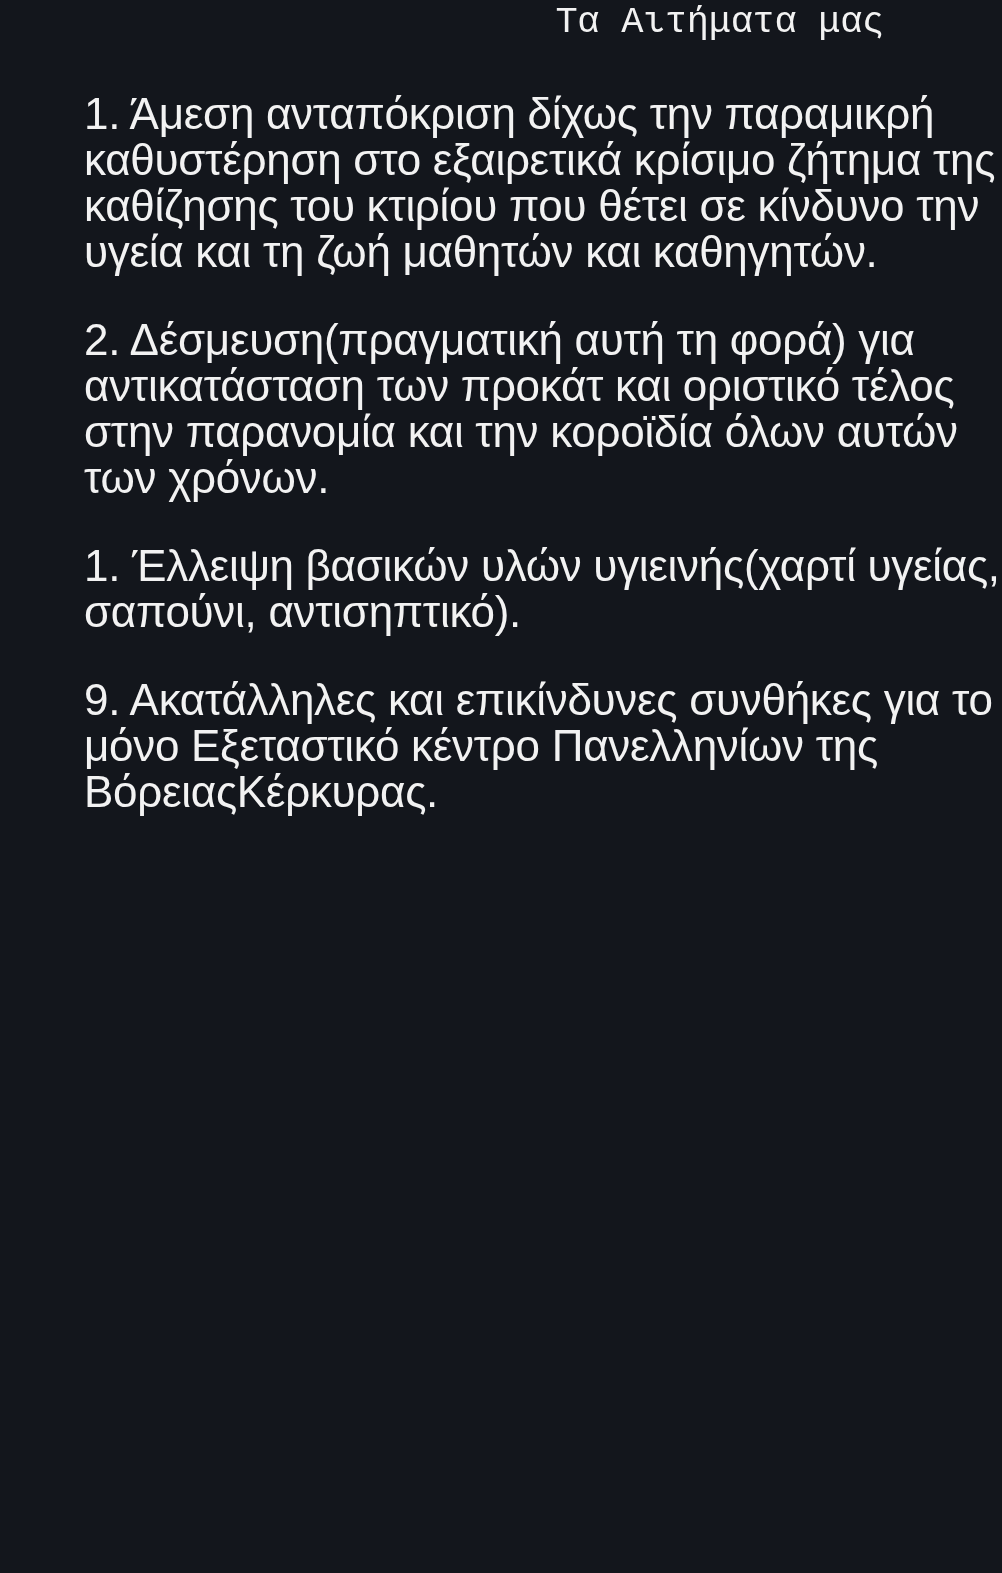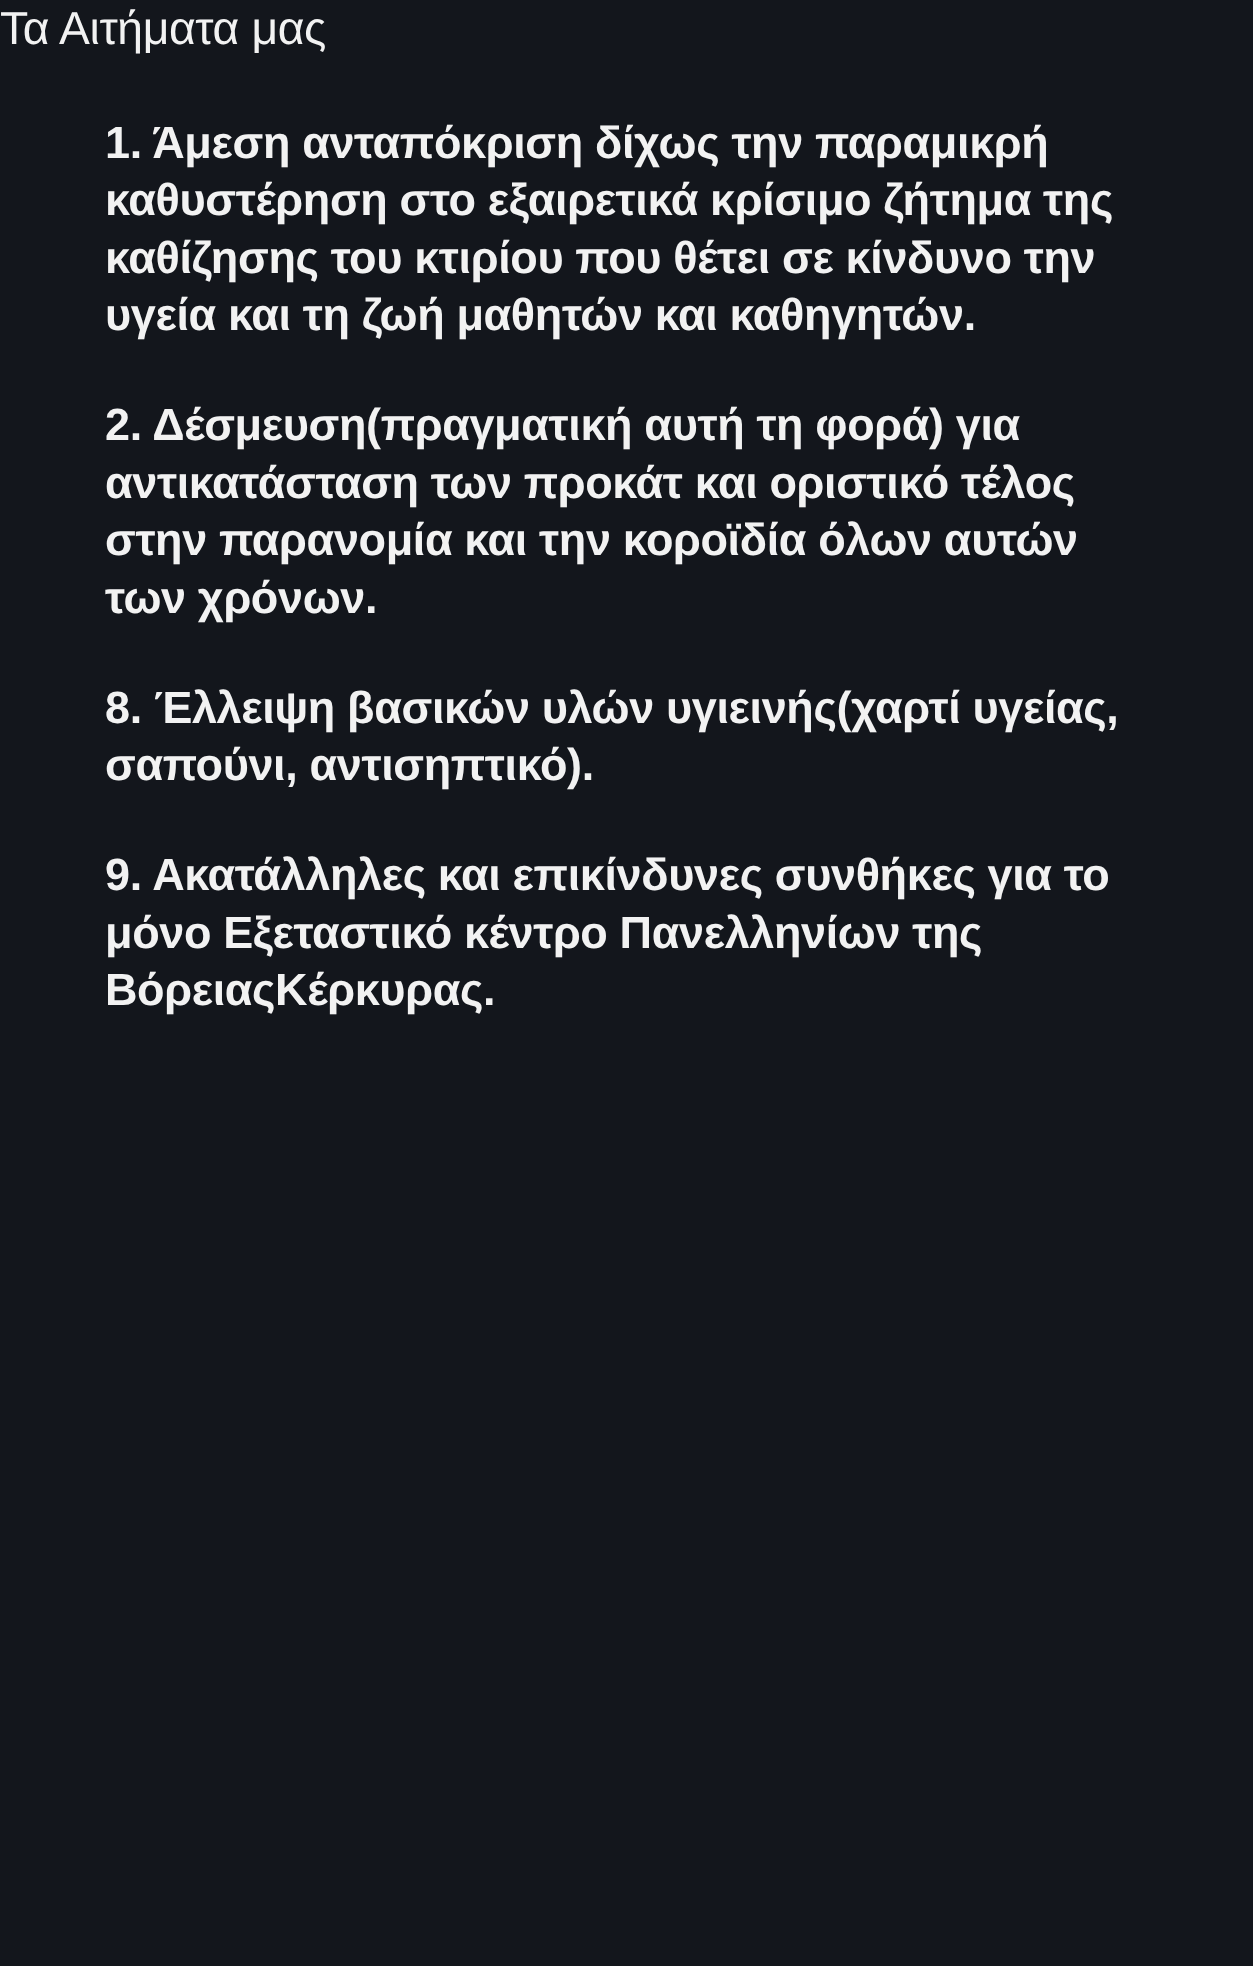--- a/index.html
+++ b/index.html
@@ -14,54 +14,55 @@
     font-family: "Liberation Sans", sans-serif;
     color: #f2f2f2;
   }
   .page {
     width: 1002px;
     height: 1573px;
     position: relative;
   }
   .title {
     width: 884px;
-    text-align: left;
+    text-align: right;
     font-size: 37px;
     line-height: 45px;
     font-weight: 400;
     letter-spacing: -0.3px;
     white-space: pre;
+    font-family: Liberation Mono, monospace;
   }
   .demands-list {
     padding-left: 84px;
     padding-top: 46px;
   }
   .demand {
-    font-size: 36px;
+    font-size: 44px;
     line-height: 46px;
-    font-weight: 700;
+    font-weight: 400;
     letter-spacing: -0.3px;
     white-space: pre;
     margin: 0 0 42px 0;
   }
 </style>
 </head>
 <body>
 
 <div class="page">
   <div class="title">Τα Αιτήματα μας</div>
 
   <div class="demands-list">
     <p class="demand">1. Άμεση ανταπόκριση δίχως την παραμικρή
 καθυστέρηση στο εξαιρετικά κρίσιμο ζήτημα της
 καθίζησης του κτιρίου που θέτει σε κίνδυνο την
 υγεία και τη ζωή μαθητών και καθηγητών.</p>
     <p class="demand">2. Δέσμευση(πραγματική αυτή τη φορά) για
 αντικατάσταση των προκάτ και οριστικό τέλος
 στην παρανομία και την κοροϊδία όλων αυτών
 των χρόνων.</p>
-    <p class="demand">8. Έλλειψη βασικών υλών υγιεινής(χαρτί υγείας,
+    <p class="demand">1. Έλλειψη βασικών υλών υγιεινής(χαρτί υγείας,
 σαπούνι, αντισηπτικό).</p>
     <p class="demand">9. Ακατάλληλες και επικίνδυνες συνθήκες για το
 μόνο Εξεταστικό κέντρο Πανελληνίων της
 ΒόρειαςΚέρκυρας.</p>
   </div>
 </div>
 
 </body></html>

